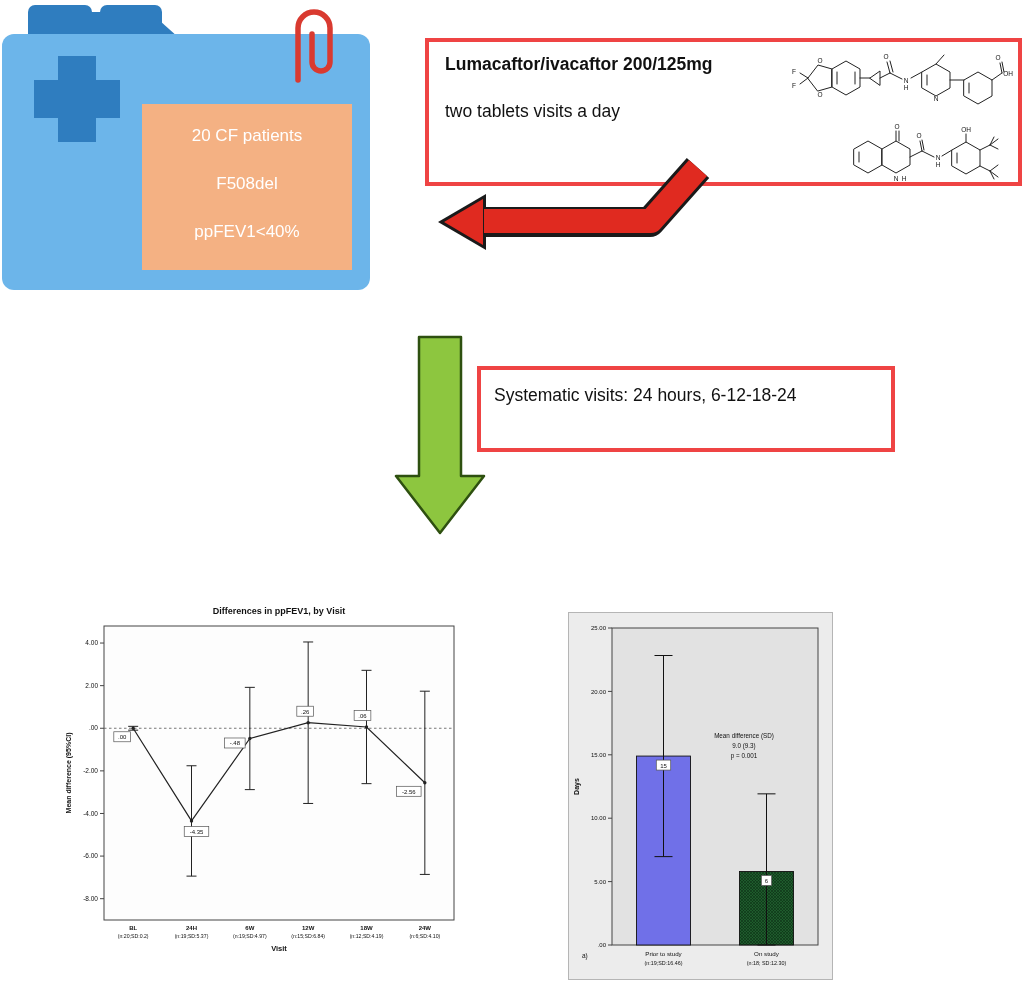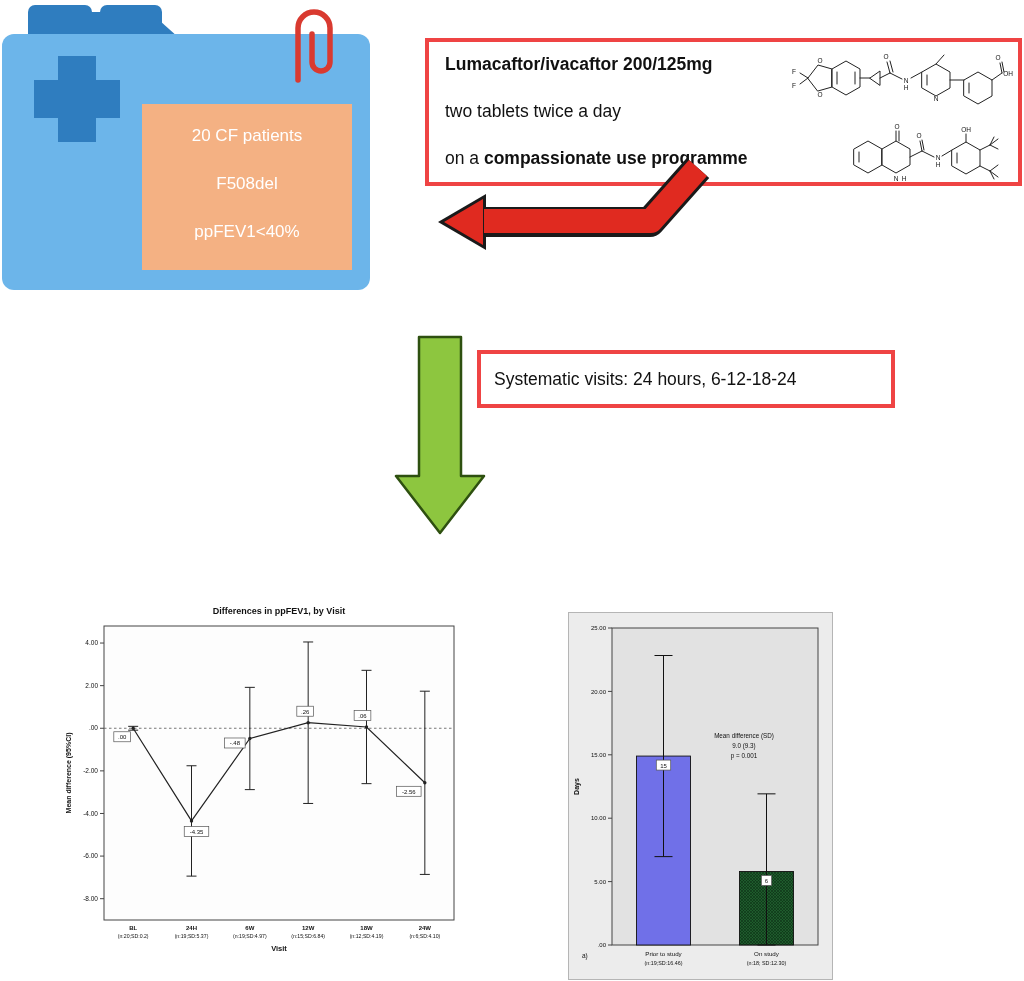--- a/index.html
+++ b/index.html
@@ -3,21 +3,21 @@
 <meta charset="utf-8">
 <style>
   *{margin:0;padding:0;box-sizing:border-box}
   body{font-family:"Liberation Sans",sans-serif;background:#fff;color:#111}
   .page{position:relative;width:1024px;height:981px;background:#fff;overflow:hidden}
   .abs{position:absolute}
   .box{border:4px solid #ef4444;background:#fff}
   .drugbox{left:425px;top:38px;width:597px;height:148px}
   .dline{position:absolute;left:16px;font-size:17.5px;white-space:nowrap}
   .b{font-weight:bold}
-  .visitsbox{left:477px;top:350px;width:418px;height:58px;padding:11px 13px;font-size:17.5px;line-height:1.6}
+  .visitsbox{left:477px;top:366px;width:418px;height:86px;padding:11px 13px;font-size:17.5px;line-height:1.6}
   svg text{font-family:"Liberation Sans",sans-serif}
   .bond{stroke:#222;stroke-width:1;fill:none;stroke-linecap:round}
   .atom{font-size:6.5px;fill:#111;text-anchor:middle}
   .ptext{fill:#fff;font-size:17px;text-anchor:middle}
 </style>
 </head>
 <body>
 
 <div class="page">
 
@@ -29,22 +29,21 @@
     <path d="M58,56 h38 v24 h24 v38 h-24 v24 h-38 v-24 h-24 v-38 h24 z" fill="#2f7dbf"></path>
     <rect x="142" y="104" width="210" height="166" fill="#f4b183"></rect>
     <text class="ptext" x="247" y="141">20 CF patients</text>
     <text class="ptext" x="247" y="189">F508del</text>
     <text class="ptext" x="247" y="237">ppFEV1&lt;40%</text>
     <path d="M298,80 L298,28 A16,16 0 0 1 330,28 L330,62 A9,9 0 0 1 312,62 L312,34" fill="none" stroke-width="5.5" stroke-linecap="round" stroke="#d93a30"></path>
   </svg>
 
   <div class="abs box drugbox">
     <div class="dline b" style="top:12px">Lumacaftor/ivacaftor 200/125mg</div>
-    <div class="dline" style="top:59px">two tablets twice a day</div>
-    <div class="dline" style="top:106px"><span>on a </span><span class="b">compassionate use programme</span></div>
+    <div class="dline" style="top:59px">two tablets visits a day</div>
 
     <svg class="abs" style="right:4px;top:3px" width="238" height="142" viewBox="0 0 238 142">
 
       <g>
         <path class="bond" d="M32,33 L24,28 M32,33 L24,39"></path>
         <path class="bond" d="M32,33 L42,20 L56,24 L56,42 L42,46 Z"></path>
         <path class="bond" d="M56,24 L70,16 L84,24 L84,42 L70,50 L56,42 Z M61,27 L61,39 M79,27 L79,39"></path>
         <path class="bond" d="M84,33 L94,33 M94,33 L104,26 L104,40 Z M104,33 L114,28"></path>
         <path class="bond" d="M114,28 L111,17 M117,27 L114,16"></path>
         <path class="bond" d="M114,28 L126,34 M135,33 L146,27"></path>

